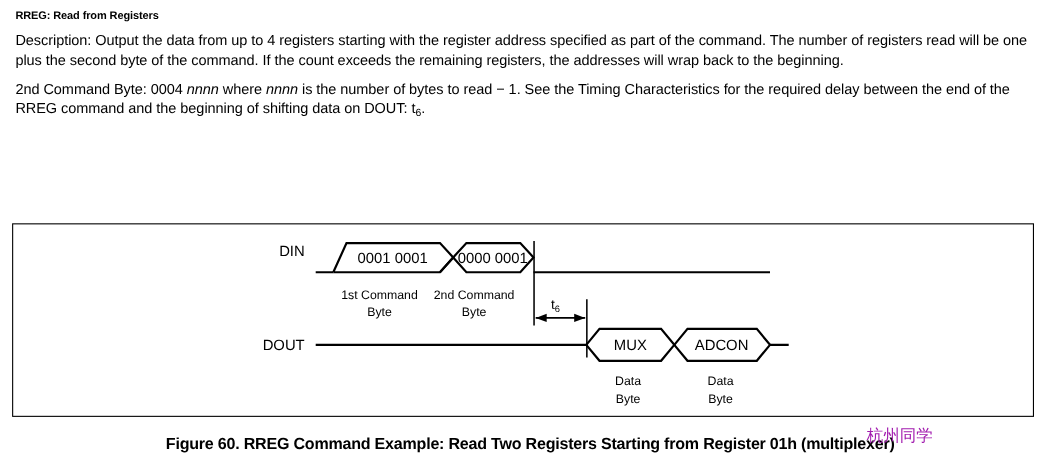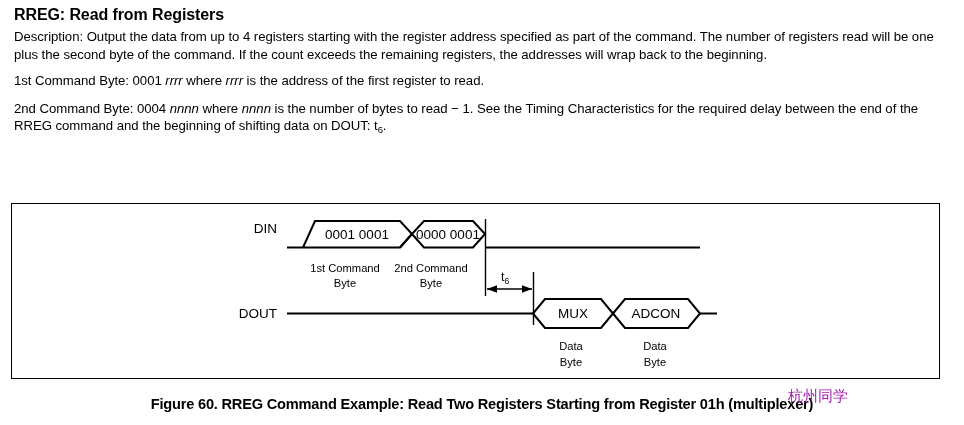--- a/index.html
+++ b/index.html
@@ -17,21 +17,21 @@
   }
 
   
   .doc {
     position: absolute;
     left: 14px;
     top: 6px;
     width: 936px;
   }
   .heading {
-    font-size: 16px;
+    font-size: 10px;
     font-weight: bold;
     letter-spacing: -0.1px;
     margin: 0 0 5px 0;
     line-height: 17px;
   }
   .para {
     font-size: 13.2px;
     line-height: 17.5px;
     margin: 0 0 9px 0;
     letter-spacing: -0.05px;
@@ -96,21 +96,20 @@
 </style>
 </head>
 <body>
 
 <div class="doc">
 
   <div class="heading">RREG: Read from Registers</div>
 
   <p class="para"><span class="b">Description:</span><span> Output the data from up to 4 registers starting with the register address specified as part of the command. The number of registers read will be one plus the second byte of the command. If the count exceeds the remaining registers, the addresses will wrap back to the beginning.</span></p>
 
-  <p class="para tight"><span>1st Command Byte: 0001 </span><span class="i">rrrr</span><span> where </span><span class="i">rrrr</span><span> is the address of the first register to read.</span></p>
 
   <p class="para"><span>2nd Command Byte: 0004 </span><span class="i">nnnn</span><span> where </span><span class="i">nnnn</span><span> is the number of bytes to read − 1. See the Timing Characteristics for the required delay between the end of the RREG command and the beginning of shifting data on DOUT: t</span><sub>6</sub><span>.</span></p>
 
 </div>
 
 <div class="figure-frame"></div>
 
 <svg class="svg-wrap" width="964" height="425">
 
   <text class="t-sig" x="277" y="233" text-anchor="end">DIN</text>

